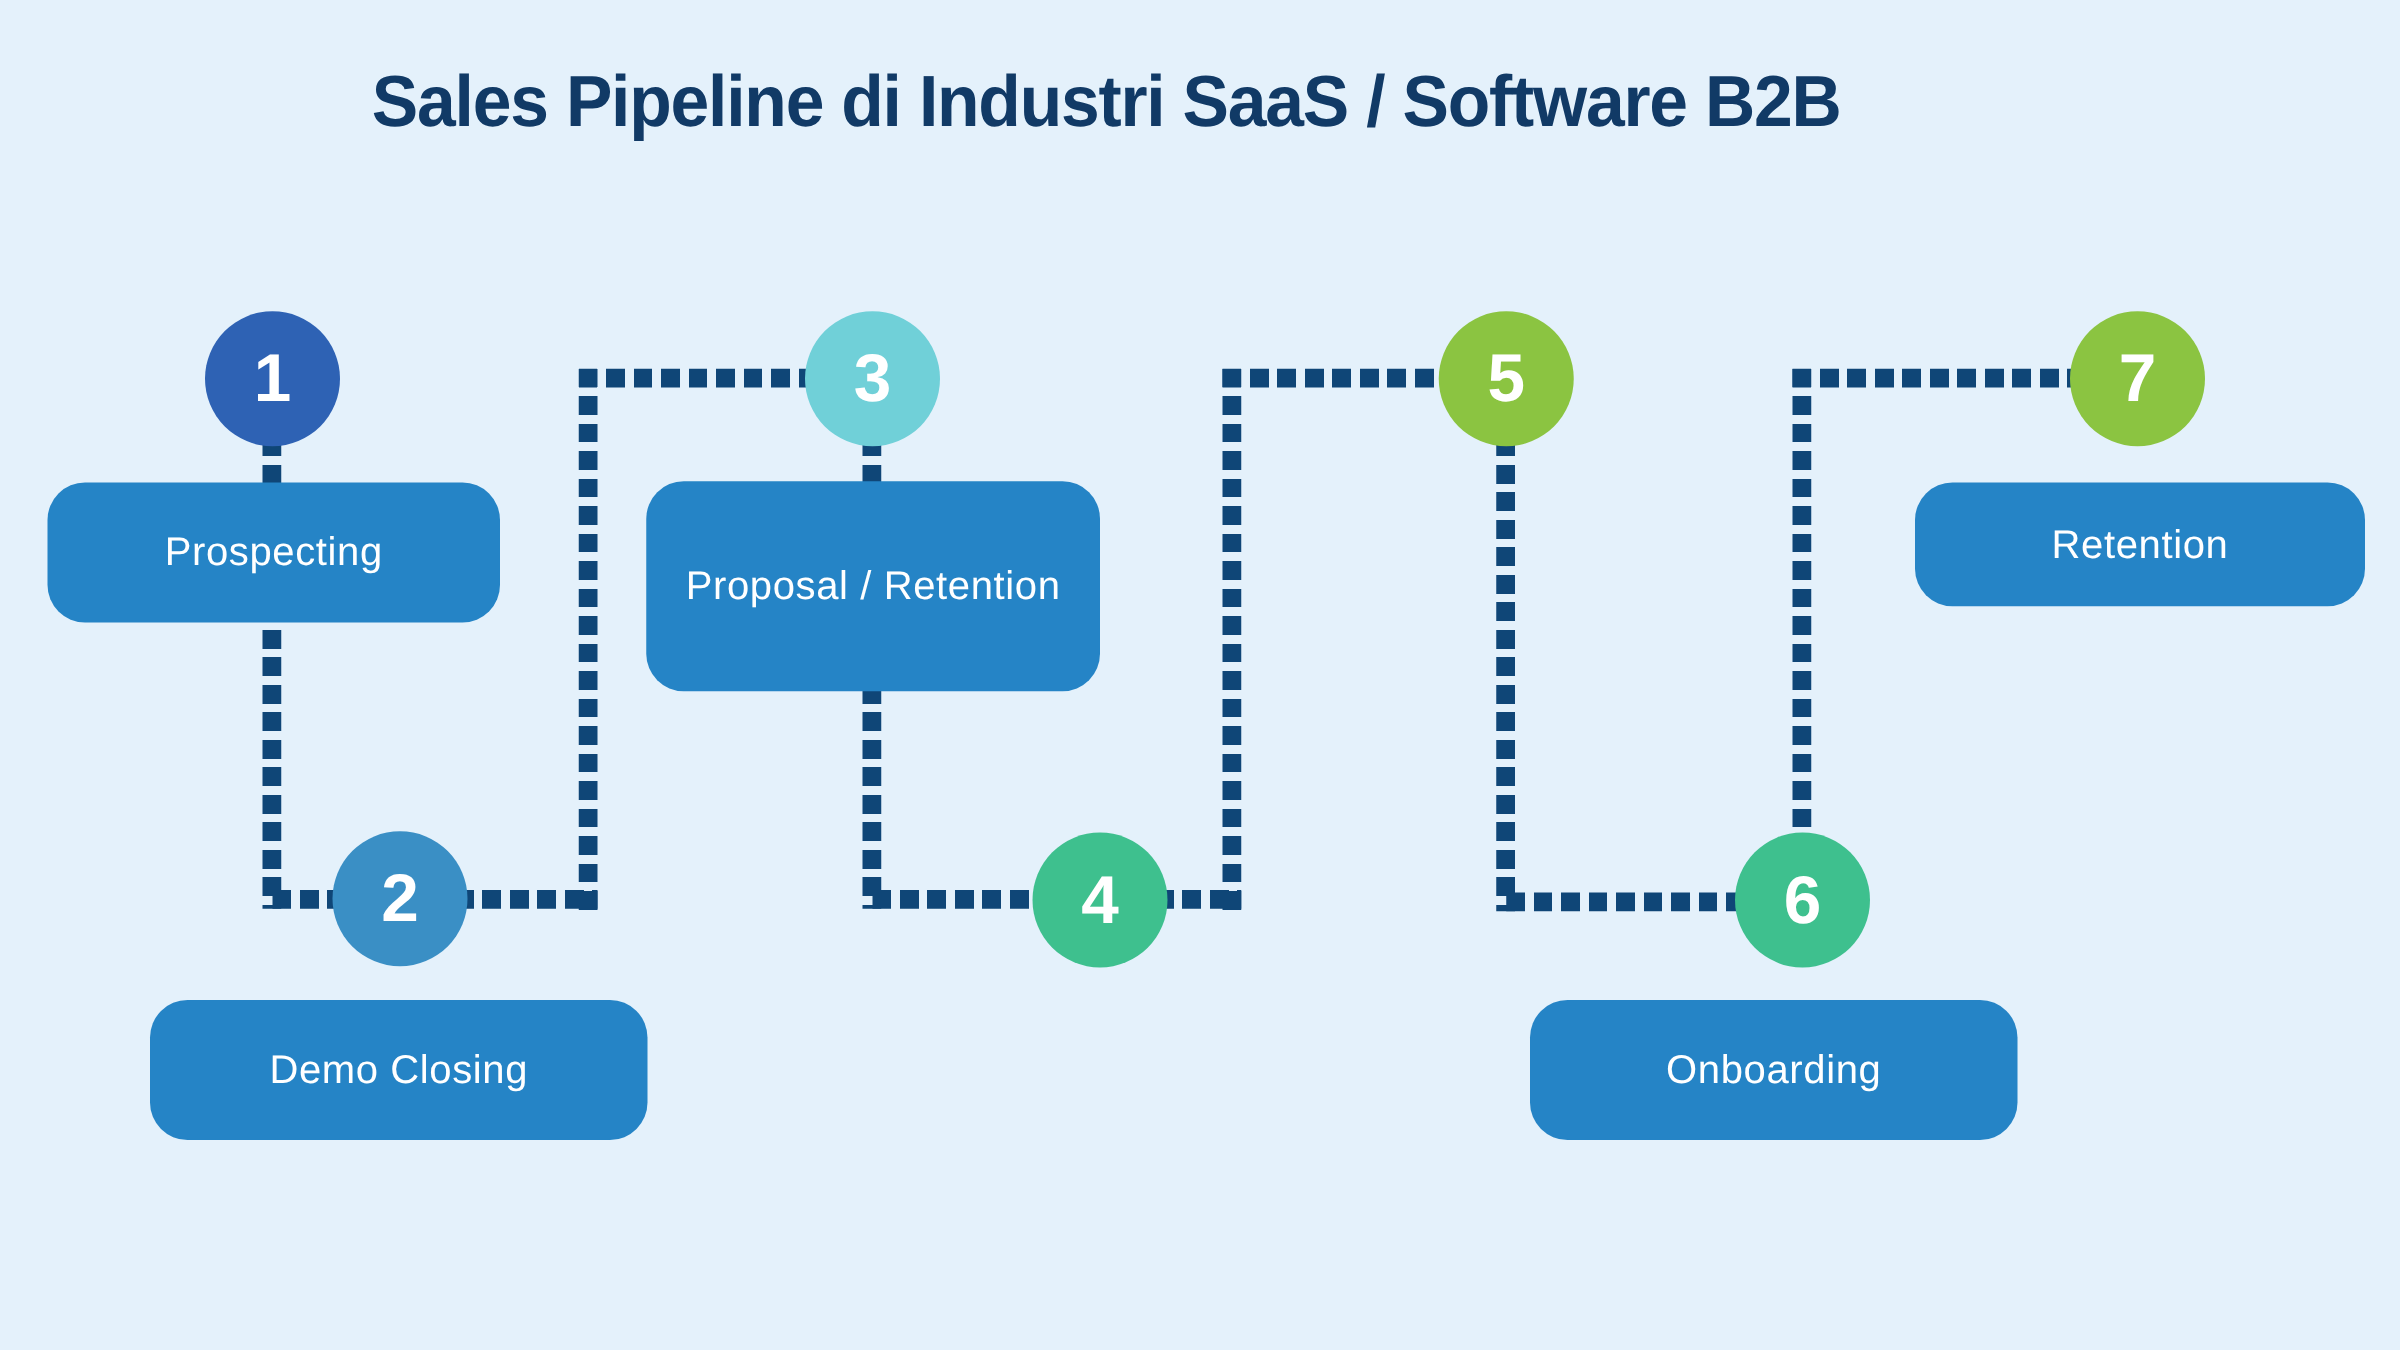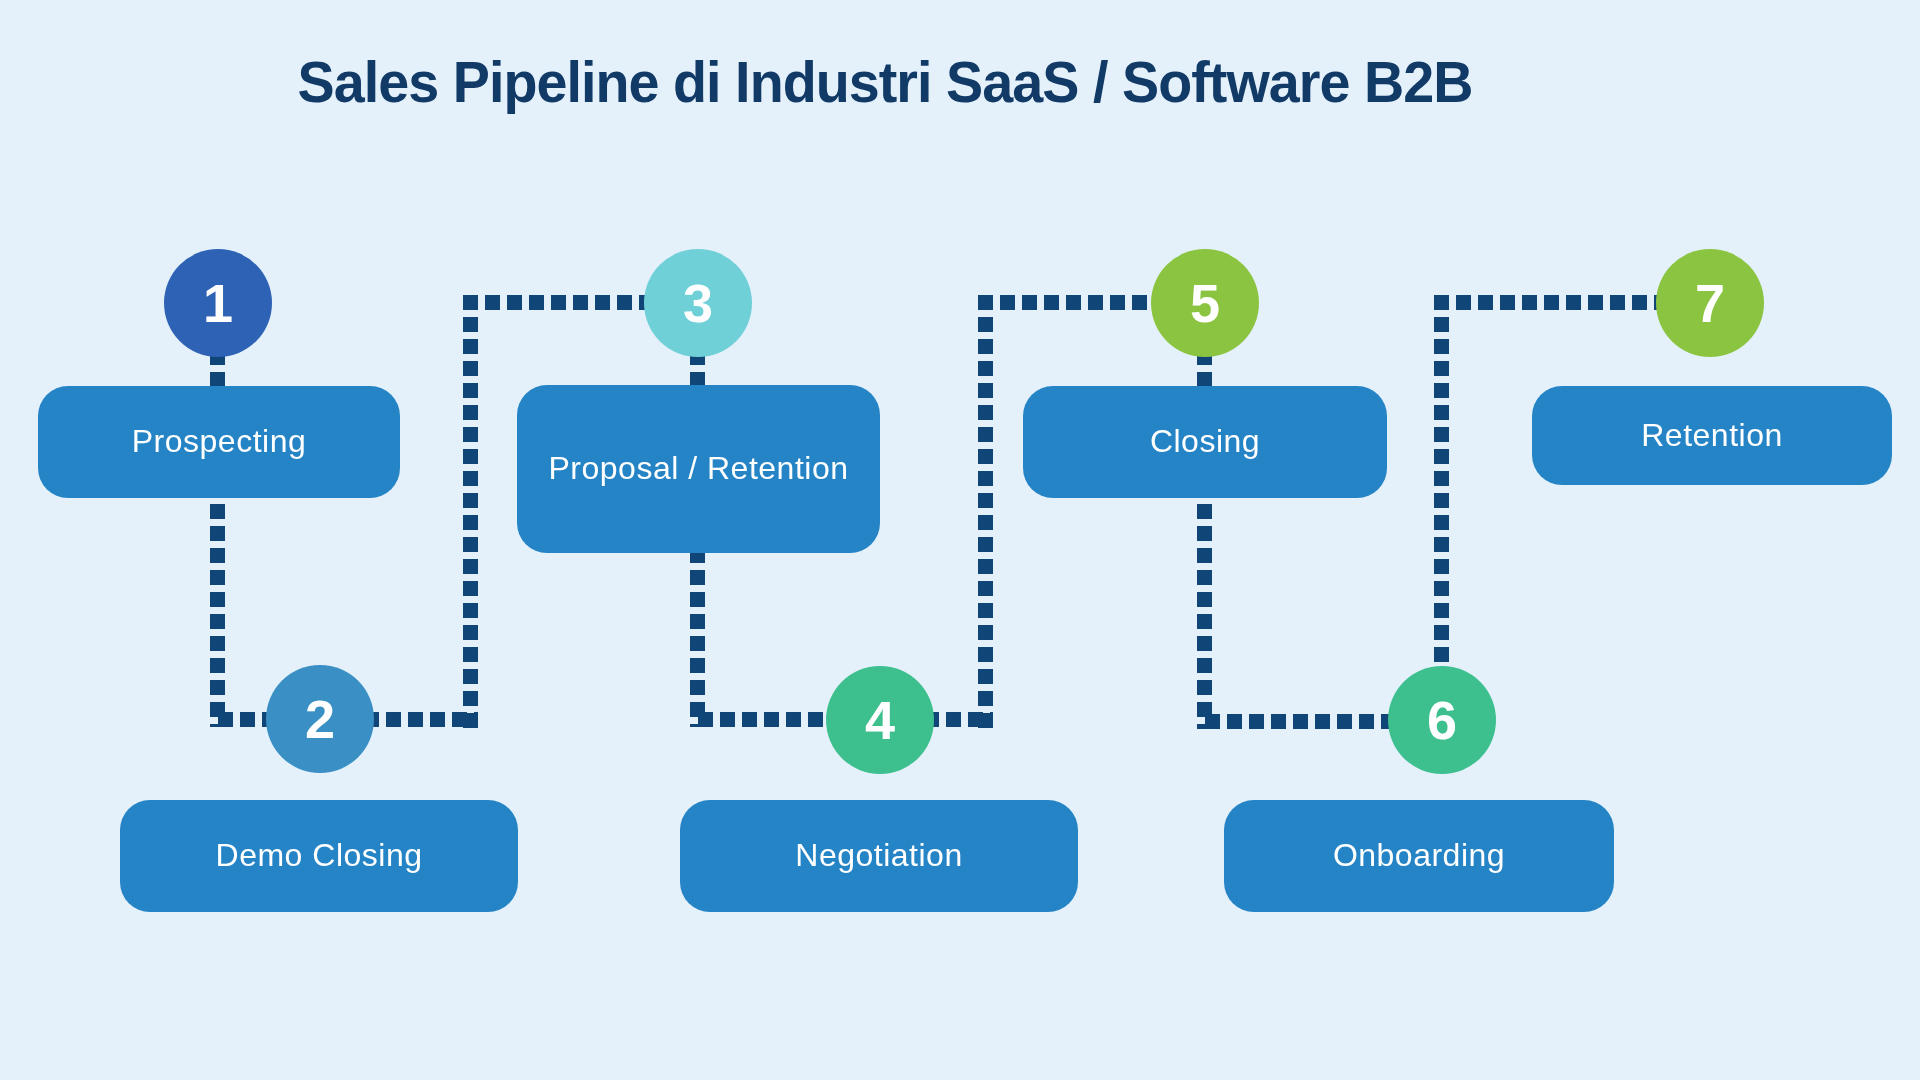--- a/index.html
+++ b/index.html
@@ -81,26 +81,20 @@
 
   <div class="box" style="left:38px;top:386px;width:362px;height:112px">
     <span>Prospecting</span>
   </div>
   <div class="box" style="left:120px;top:800px;width:398px;height:112px">
     <span>Demo Closing</span>
   </div>
   <div class="box" style="left:517px;top:385px;width:363px;height:168px">
     <span>Proposal / Retention</span>
   </div>
-  <div class="box" style="left:680px;top:800px;width:398px;height:112px">
-    <span>Negotiation</span>
-  </div>
-  <div class="box" style="left:1023px;top:386px;width:364px;height:112px">
-    <span>Closing</span>
-  </div>
   <div class="box" style="left:1224px;top:800px;width:390px;height:112px">
     <span>Onboarding</span>
   </div>
   <div class="box" style="left:1532px;top:386px;width:360px;height:99px">
     <span>Retention</span>
   </div>
 
   <div class="circle" style="left: 164px; top: 249px; background: rgb(46, 98, 180);">
     <span>1</span>
   </div>

